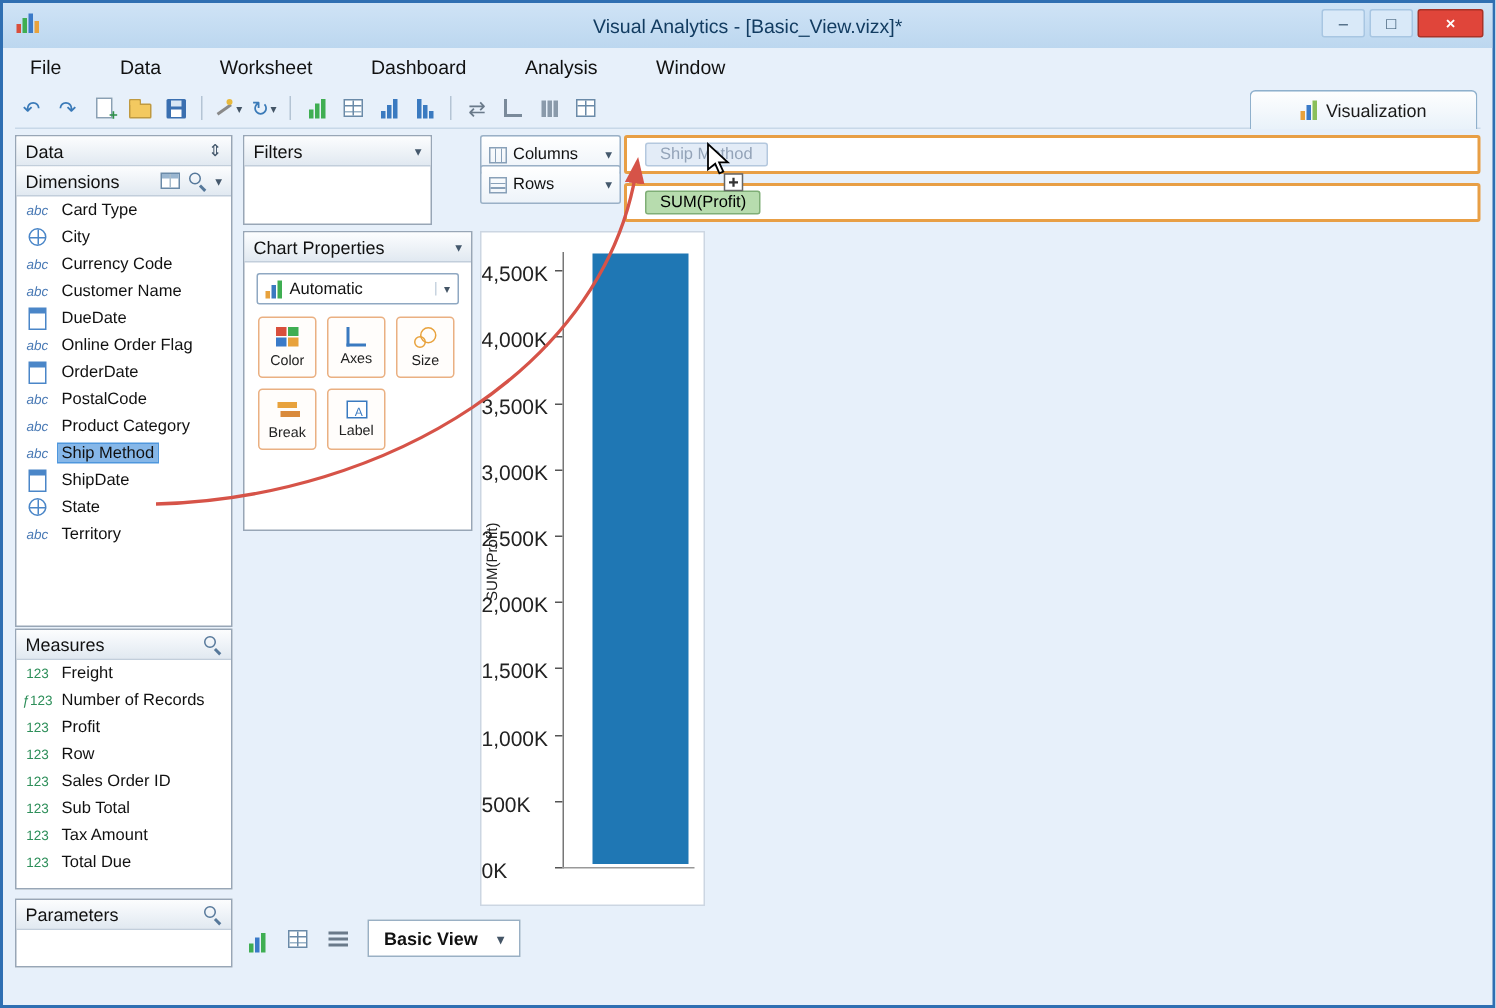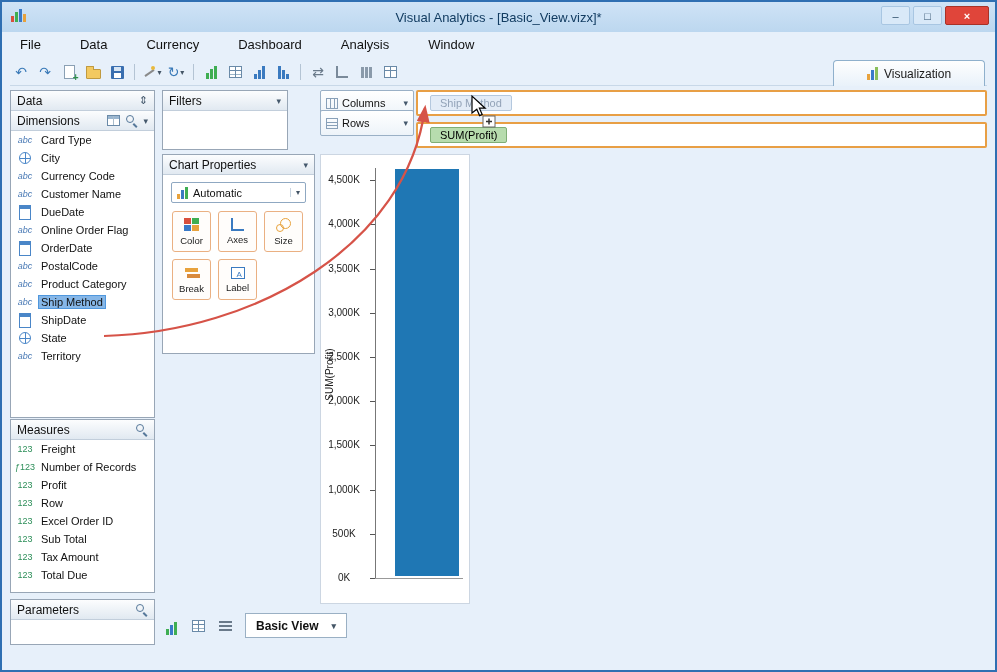--- a/index.html
+++ b/index.html
@@ -130,21 +130,21 @@
   .rows-shelf { left: 414px; top: 120px; width: 571px; }
   .pill { position: absolute; left: 12px; top: 3px; height: 16px; display: inline-flex; align-items: center;
     padding: 0 9px; font-size: 11px; border-radius: 2px; white-space: nowrap; }
   .ghost-pill { background: #e3ecf7; border: 1px solid #b4c8de; color: #93a3b8; }
   .green-pill { background: #b7dcae; border: 1px solid #7fae76; color: #000; }
   
   .chart-panel { position: absolute; left: 318px; top: 152px; width: 150px; height: 450px;
     background: #fff; border: 1px solid #ccd6e2; }
   .ylabel { position: absolute; left: -42px; top: 214px; width: 100px; text-align: center;
     font-size: 10px; color: #222; transform: rotate(-90deg); }
-  .ytick-label { position: absolute; left: 0; width: 46px; text-align: center; font-size: 10px; color: #222; }
+  .ytick-label { position: absolute; left: 0; width: 46px; text-align: left; font-size: 14px; color: #222; }
   .ytick-mark { position: absolute; left: 49px; width: 5px; height: 1px; background: #555; }
   .axis-y { position: absolute; left: 54px; top: 13px; width: 1px; height: 411px; background: #777; }
   .axis-x { position: absolute; left: 54px; top: 423px; width: 88px; height: 1px; background: #999; }
   #chart-bar { position: absolute; left: 74px; width: 64px; bottom: 27px; background: #1f77b4; }
   
   .bottom-bar { position: absolute; left: 160px; top: 610px; width: 825px; height: 27px;
     display: flex; align-items: center; gap: 9px; }
   .mini { width: 18px; height: 18px; display: flex; align-items: flex-end; justify-content: center; }
   .ic-list { width: 13px; height: 10px; border-top: 2px solid #6a7a8a; border-bottom: 2px solid #6a7a8a; position: relative; }
   .ic-list::before { content: ""; position: absolute; left: 0; right: 0; top: 2px; height: 2px; background: #6a7a8a; }
@@ -170,21 +170,21 @@
     <div class="win-controls">
       <div class="win-btn">–</div>
       <div class="win-btn">□</div>
       <div class="win-btn close">×</div>
     </div>
   </div>
 
   <div class="menubar" id="menubar">
       <div class="menu-item">File</div>
       <div class="menu-item">Data</div>
-      <div class="menu-item">Currency</div>
+      <div class="menu-item">Worksheet</div>
       <div class="menu-item">Dashboard</div>
       <div class="menu-item">Analysis</div>
       <div class="menu-item">Window</div>
     </div>
 
   <div class="toolbar">
     <div class="tbtn">
         <span class="g">↶</span>
       </div>
     <div class="tbtn">
@@ -348,21 +348,21 @@
         <div class="field-row">
           <span class="ficon ficon-123"></span>
           <span class="flabel">Profit</span>
         </div>
         <div class="field-row">
           <span class="ficon ficon-123"></span>
           <span class="flabel">Row</span>
         </div>
         <div class="field-row">
           <span class="ficon ficon-123"></span>
-          <span class="flabel">Excel Order ID</span>
+          <span class="flabel">Sales Order ID</span>
         </div>
         <div class="field-row">
           <span class="ficon ficon-123"></span>
           <span class="flabel">Sub Total</span>
         </div>
         <div class="field-row">
           <span class="ficon ficon-123"></span>
           <span class="flabel">Tax Amount</span>
         </div>
         <div class="field-row">

